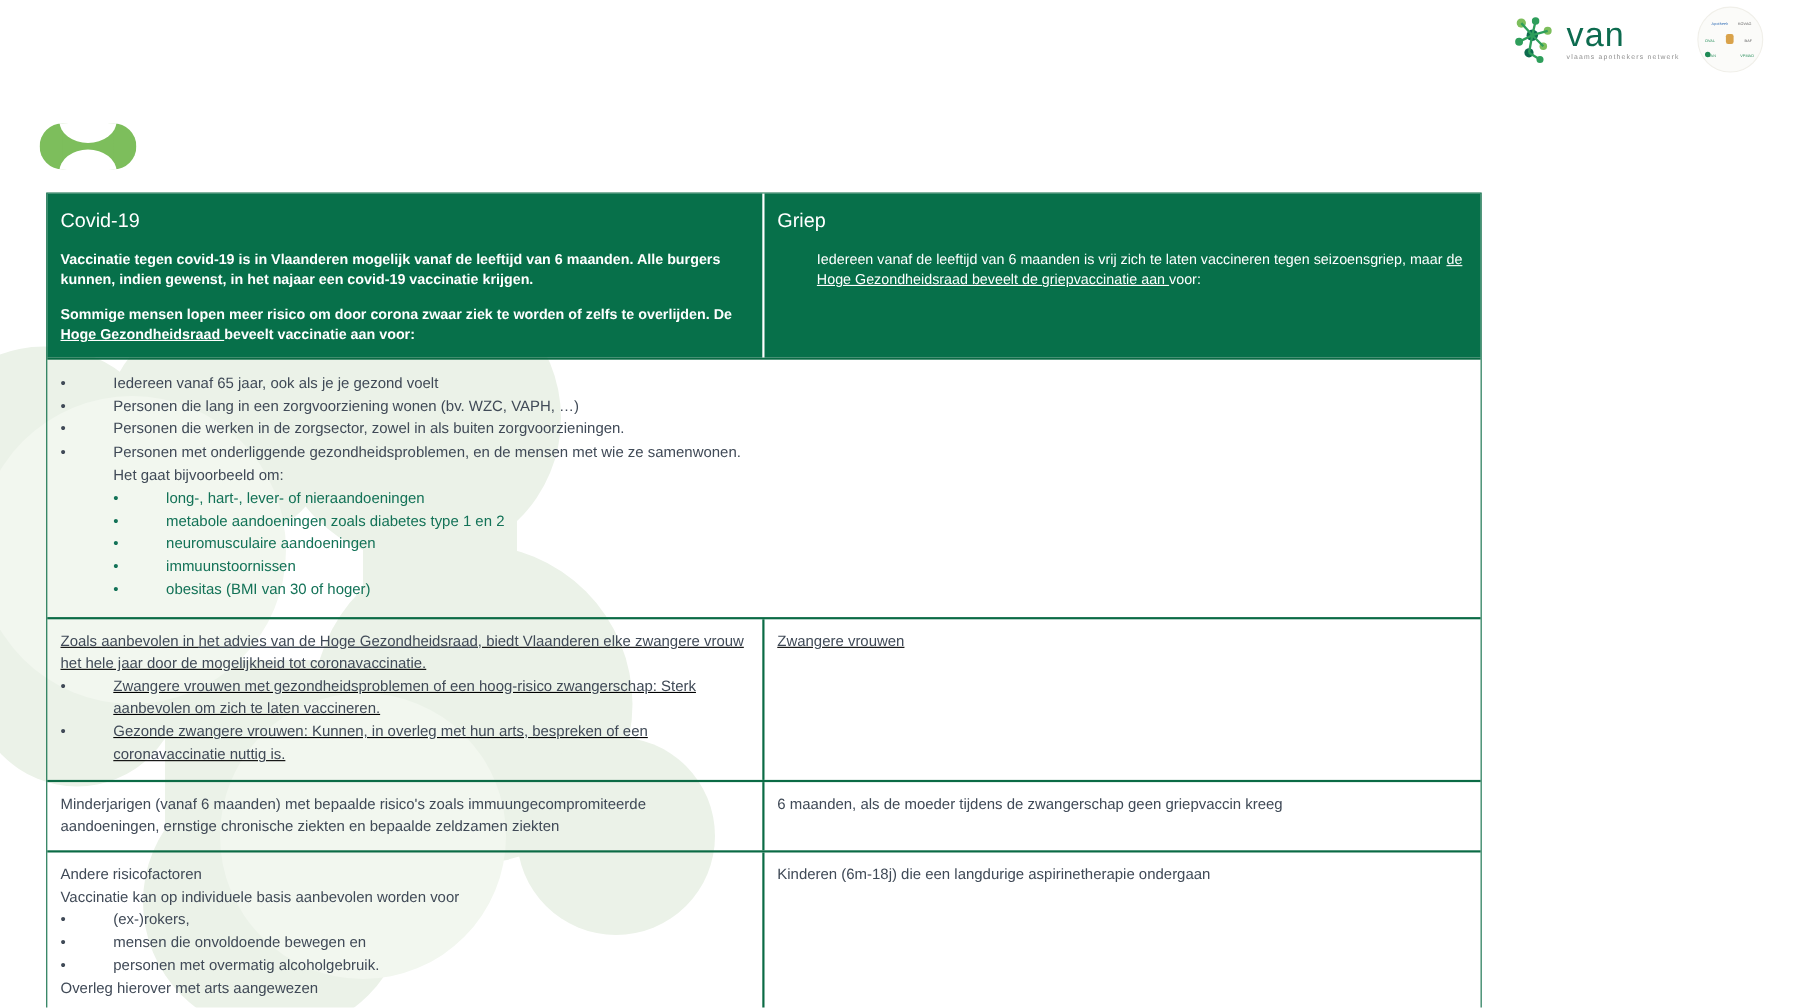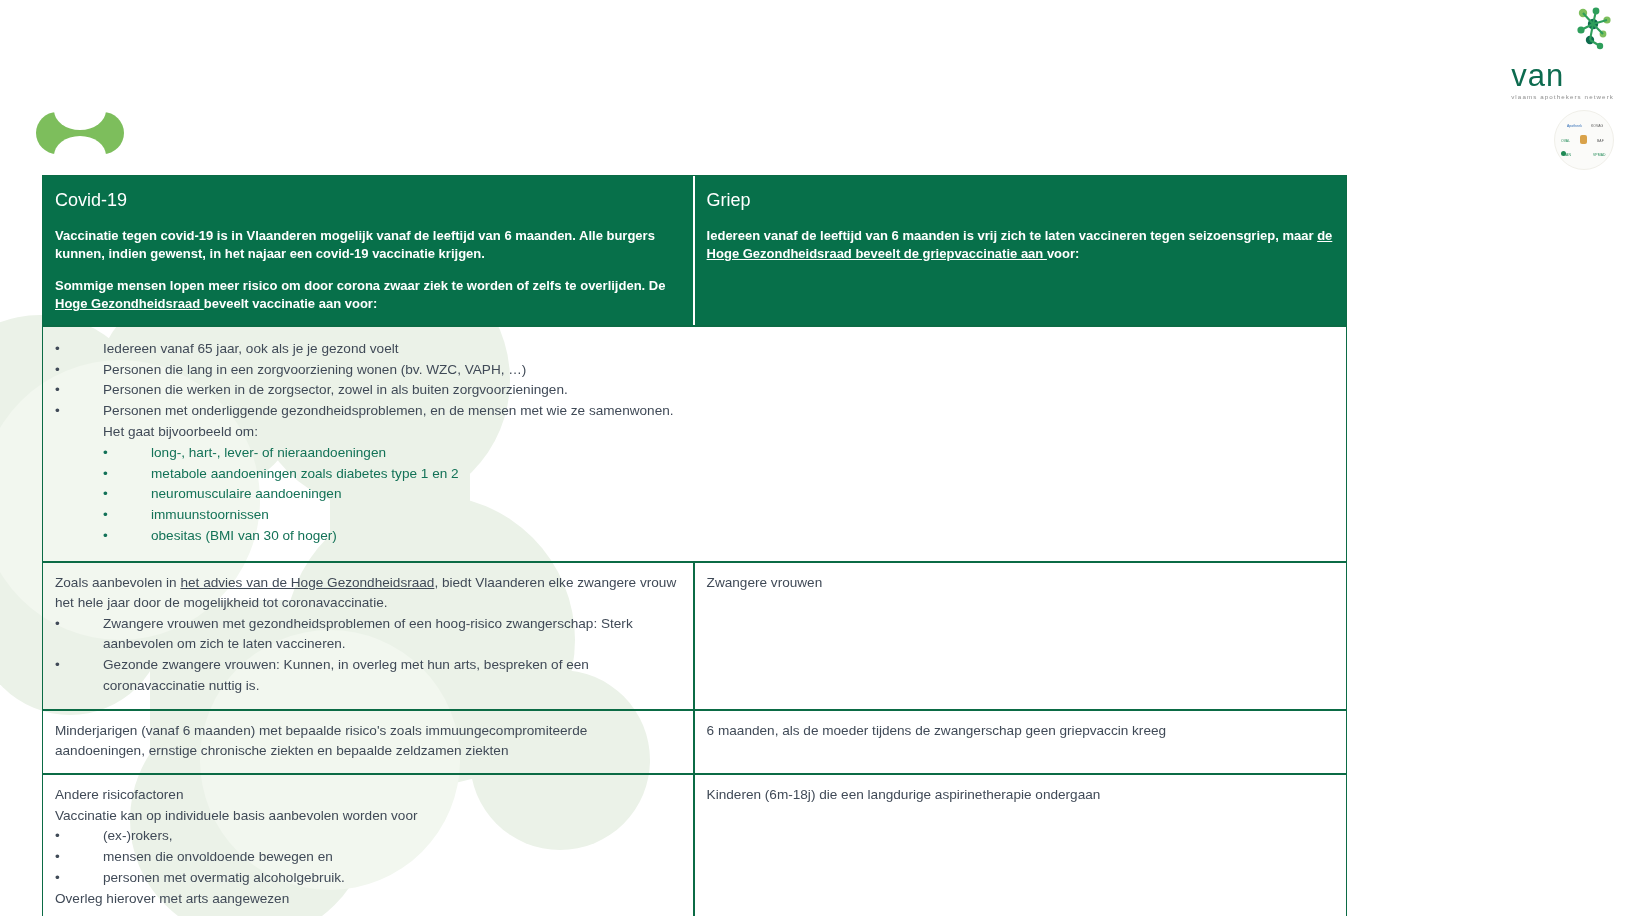--- a/index.html
+++ b/index.html
@@ -23,26 +23,25 @@
     width: 1632px;
     height: 916px;
     pointer-events: none;
     z-index: 0;
   }
 
   
   .brand {
     position: absolute;
     top: 6px;
-    right: 18px;
+    right: 29px;
     display: flex;
-    align-items: flex-end;
+    align-items: center;
     gap: 10px;
     z-index: 5;
-    flex-direction: column;
   }
   .brand-mark { width: 40px; height: 44px; }
   .brand-word {
     display: flex;
     flex-direction: column;
     align-items: flex-start;
     line-height: 1;
   }
   .brand-name {
     font-size: 31px;
@@ -130,21 +129,21 @@
     font-size: 18px;
     margin: 4px 0 16px 0;
   }
   .head-p {
     color: #ffffff;
     font-size: 13px;
     line-height: 1.38;
     margin: 0 0 14px 0;
     font-weight: 700;
   }
-  .head-p.normal { font-weight: 700; }
+  .head-p.normal { font-weight: 400; margin-left: 36px; }
   .head-p:last-child { margin-bottom: 0; }
   .u { text-decoration: underline; }
 
   
   .body-row { background: transparent; }
   .txt {
     color: #404a57;
     font-size: 13.6px;
     line-height: 1.5;
     margin: 0;
@@ -172,21 +171,21 @@
   }
   ul.bl.teal > li,
   ul.bl.teal > li > .bullet { color: #137257; }
 
   .indent-1 { margin-left: 382px; }
   .indent-2 { margin-left: 90px; }
   .indent-3 { margin-left: 60px; }
   .nested { margin-left: 84px; margin-top: 2px; }
 
   .row-bullets .cell.full { padding: 12px 12px 14px 12px; min-height: 196px; }
-  .row-pregnant .cell { min-height: 126px; }
+  .row-pregnant .cell { min-height: 126px; text-decoration: underline; }
   .row-minors .cell { min-height: 42px; }
   .row-other .cell { min-height: 136px; }
 </style>
 </head>
 <body>
 
 <svg class="watermark" viewBox="0 0 1632 916">
   <g fill="#EBF2E8">
     <circle cx="40" cy="430" r="115"></circle>
     <circle cx="70" cy="620" r="95"></circle>

